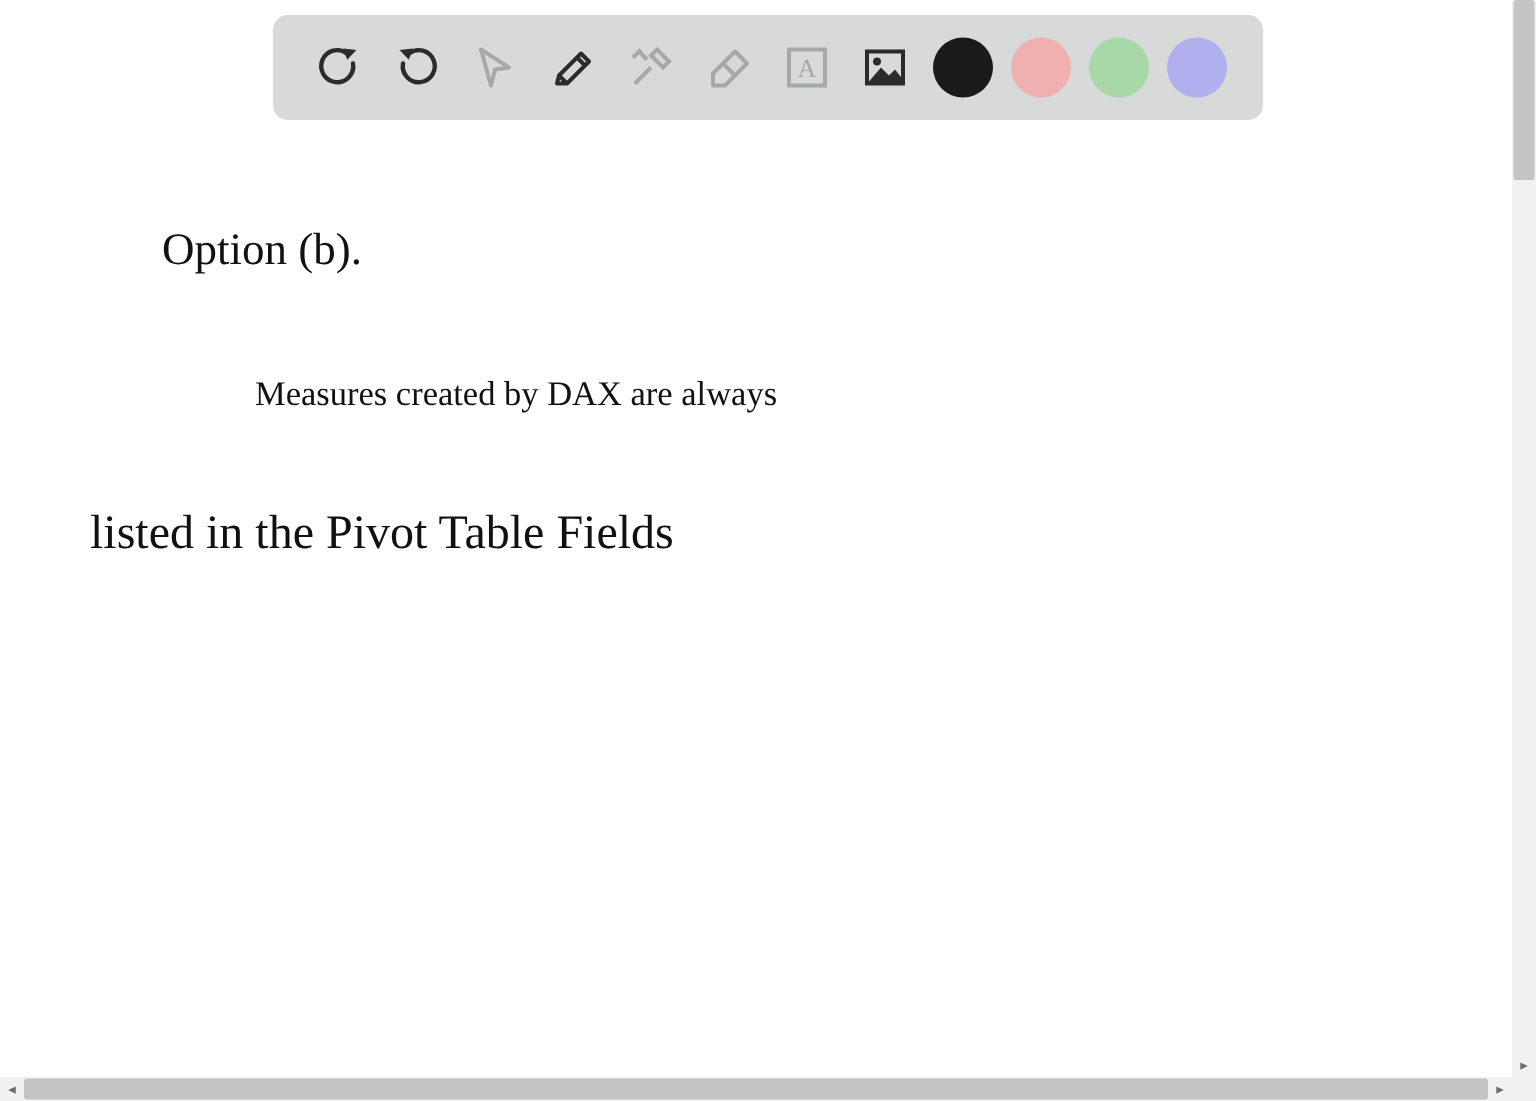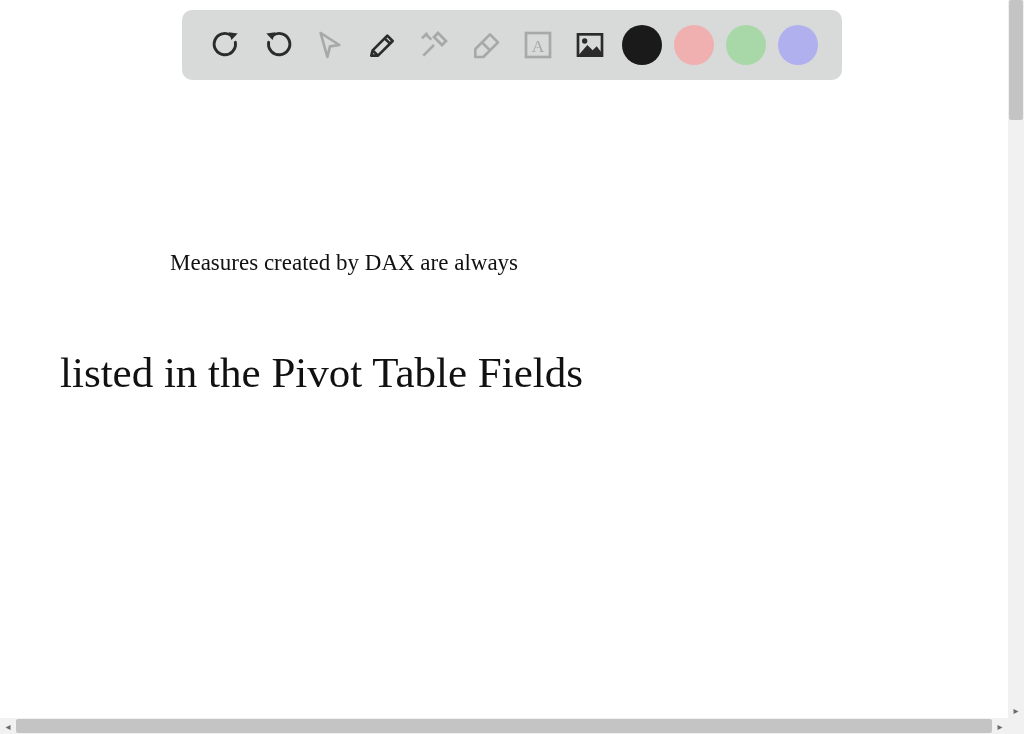--- a/index.html
+++ b/index.html
@@ -164,22 +164,23 @@
         </svg>
     </div>
 
     <div class="color-swatch" style="background:#1a1a1a"></div>
     <div class="color-swatch" style="background:#f0b0b0"></div>
     <div class="color-swatch" style="background:#a8d8a8"></div>
     <div class="color-swatch" style="background:#b0b0ef"></div>
 
   </div>
 
+  <div class="handwriting" style="top:150px; left:108px; font-size:30px;">Option (b).</div>
   <div class="handwriting" style="top:250px; left:170px; font-size:23px;">Measures created by DAX are always</div>
-  <div class="handwriting" style="top:348px; left:60px; font-size:43px;">listed in the Pivot Table Fields</div>
+  <div class="handwriting" style="top:336px; left:60px; font-size:32px;">listed in the Pivot Table Fields</div>
 
 </div>
 
 <div class="vscroll-track">
   <div class="vscroll-thumb"></div>
   <div class="vscroll-arrow" style="bottom:0;">▸</div>
 </div>
 <div class="hscroll-track">
   <div class="hscroll-arrow" style="left:0;">◂</div>
   <div class="hscroll-thumb"></div>

